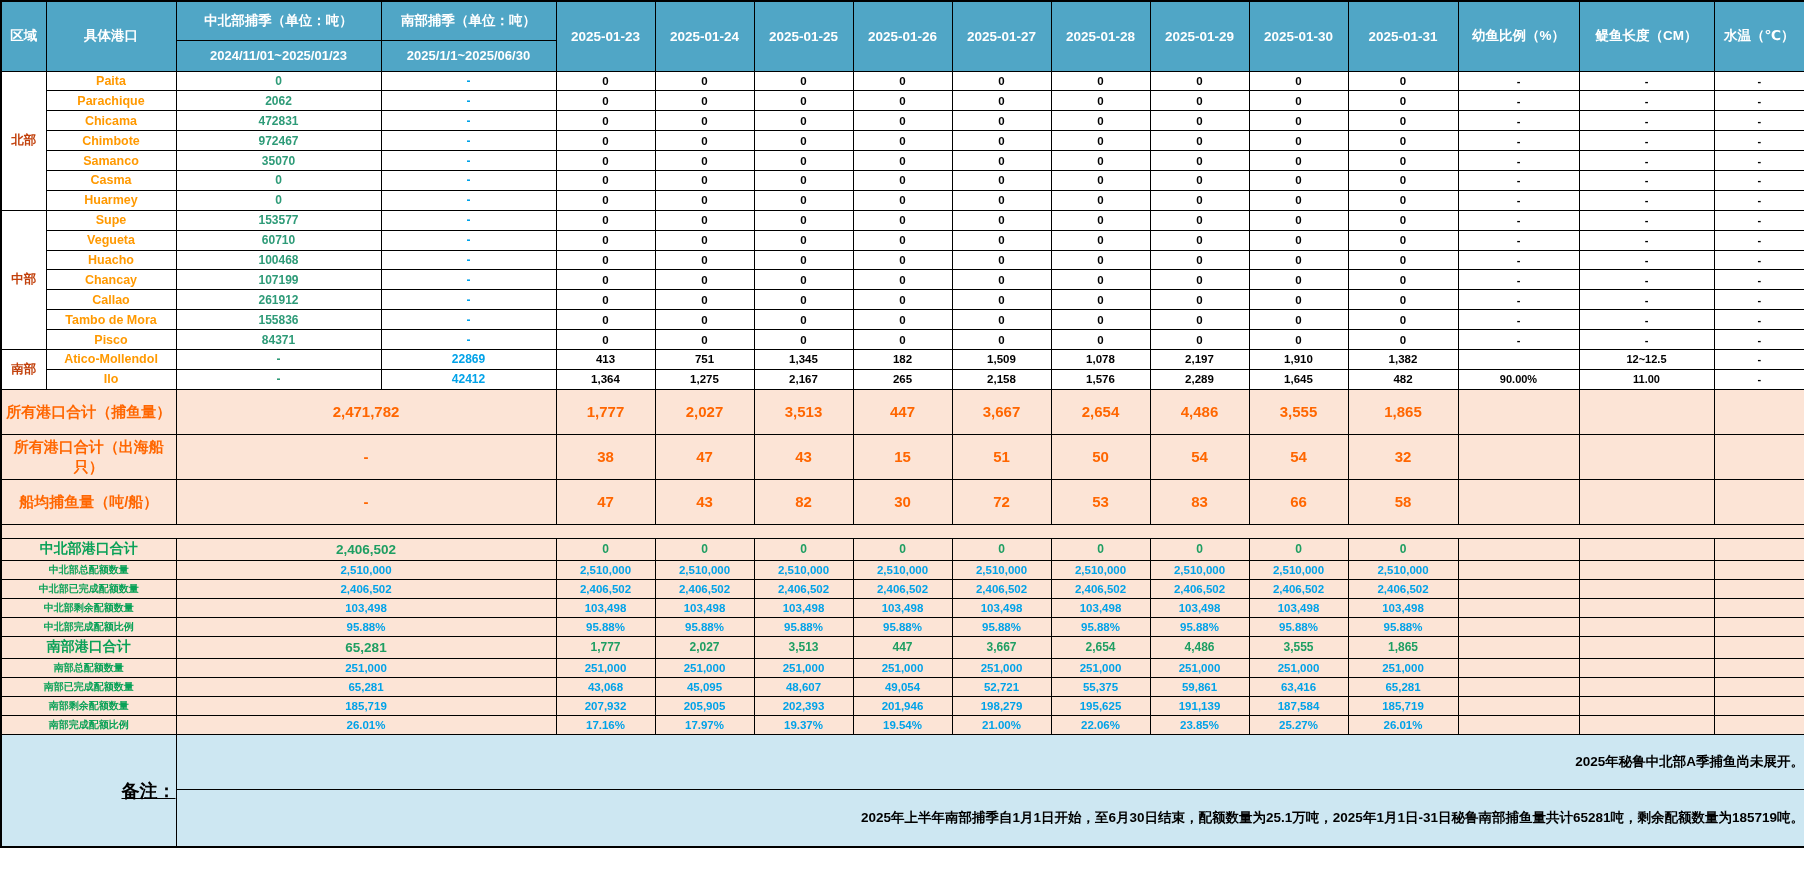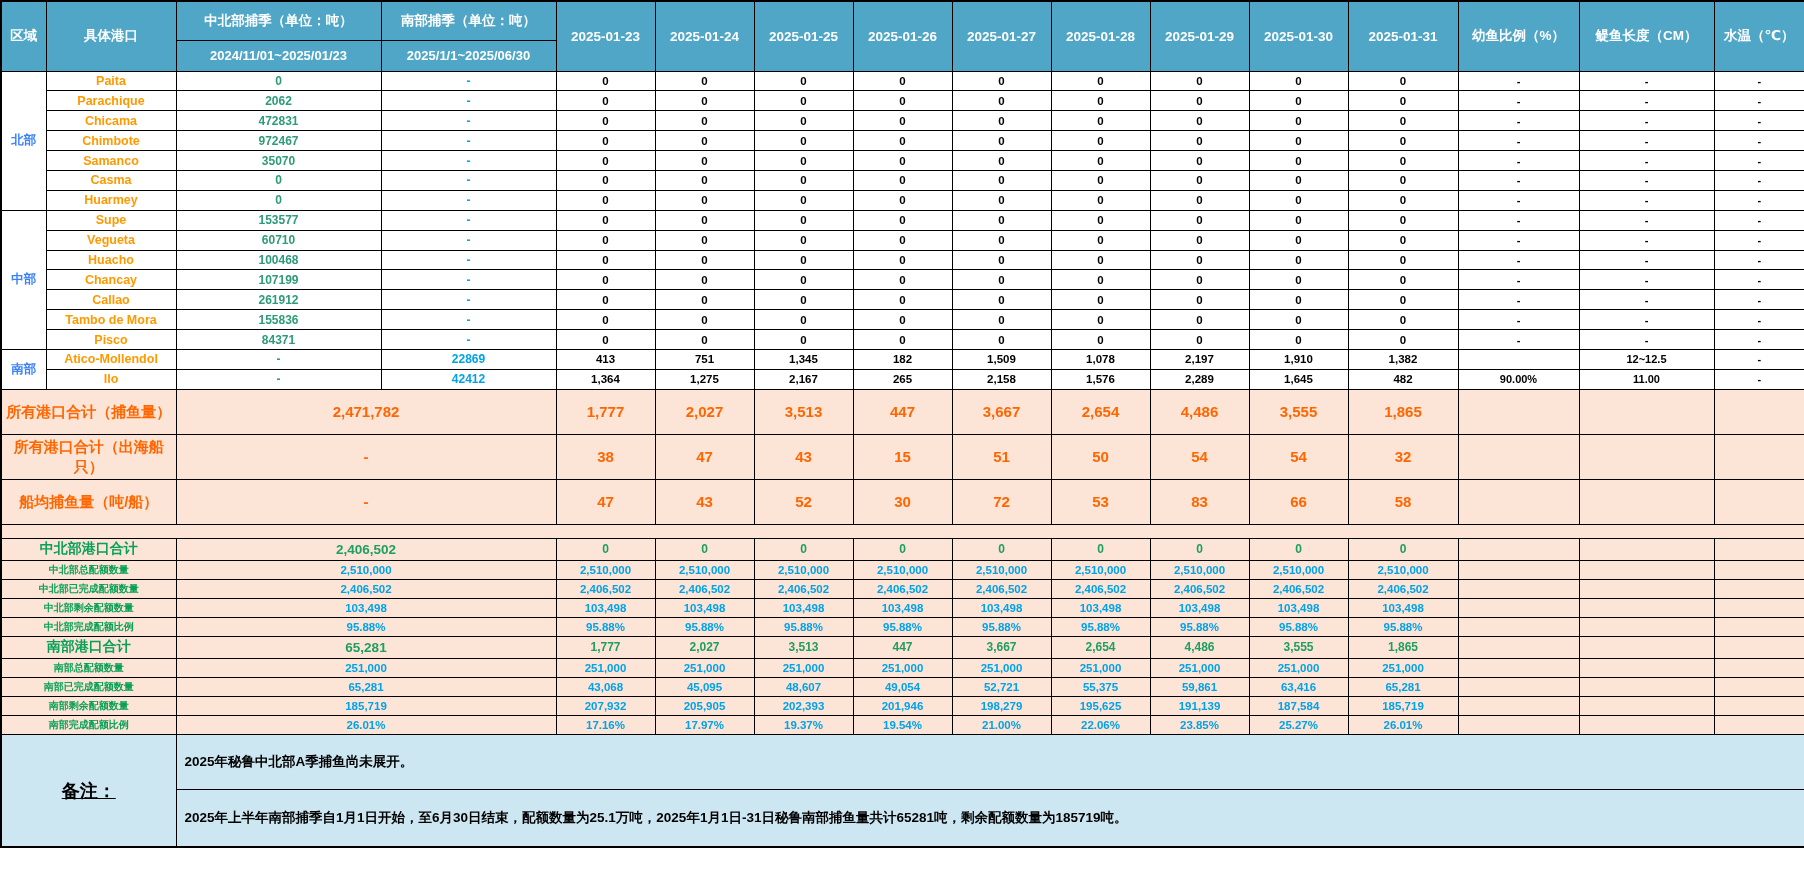--- a/index.html
+++ b/index.html
@@ -4,40 +4,40 @@
 <style>
   html,body{margin:0;padding:0;background:#fff;font-family:"Liberation Sans","DejaVu Sans",sans-serif;}
   .wrap{width:1804px;}
   .title{height:33px;line-height:33px;text-align:center;color:#FF6600;font-weight:bold;font-size:17px;}
   table{border-collapse:collapse;table-layout:fixed;width:1804px;border:2px solid #000;}
   th,td{border:1px solid #000;padding:0;overflow:hidden;white-space:nowrap;vertical-align:middle;}
   thead th{background:#50A6C6;color:#fff;font-weight:bold;font-size:13.5px;text-align:center;}
   thead .sub{font-size:13px;}
   
   .port-row td,.port-row th{text-align:center;font-weight:bold;background:#fff;}
-  .region-cell{background:#fff;color:#3b82f6;font-size:12.5px;font-weight:bold;}
+  .region-cell{background:#fff;color:#c2410c;font-size:12.5px;font-weight:bold;}
   .port-name{color:#FF9900;font-size:12.5px;}
   .val-green{color:#2E9B78;font-size:12px;}
   .val-blue{color:#00A2E8;font-size:12px;}
   .val-black{color:#000;font-size:11.5px;}
   .small{font-size:11px;}
   
   .summary-row td{background:#FCE4D6;color:#FF6600;font-weight:bold;font-size:15px;text-align:center;margin-left:31px;}
   .summary-label{font-size:14.5px;white-space:normal;line-height:1.3;}
   
   .spacer-cell{background:#FCE4D6;}
   
   .quota-row td{background:#FCE4D6;text-align:center;font-weight:bold;}
   .q-label{color:#0AA157;font-size:10px;}
   .q-total-label{color:#0AA157;font-size:14px;}
   .q-green{color:#1E9E62;font-size:12px;}
   .q-green-big{color:#1E9E62;font-size:13.5px;}
   .q-blue{color:#00A2E8;font-size:11.5px;}
   
-  .notes-row td{background:#CDE7F2;font-weight:bold;color:#000;}
+  .notes-row td{background:#CDE7F2;font-weight:bold;color:#000;text-align:right;}
   .notes-label{text-align:center;font-size:18px;text-decoration:underline;}
   .note-cell{text-align:left;padding-left:8px;font-size:13.5px;}
 </style>
 </head>
 <body>
 
 <div class="wrap">
   <table>
     <colgroup>
       <col style="width:45px">
@@ -387,21 +387,21 @@
           <td>32</td>
           <td></td>
           <td></td>
           <td></td>
         </tr>
         <tr class="summary-row" style="height: 45px;">
           <td class="summary-label" colspan="2">船均捕鱼量（吨/船）</td>
           <td colspan="2">-</td>
           <td>47</td>
           <td>43</td>
-          <td>52</td>
+          <td>82</td>
           <td>30</td>
           <td>72</td>
           <td>53</td>
           <td>83</td>
           <td>66</td>
           <td>58</td>
           <td></td>
           <td></td>
           <td></td>
         </tr>

